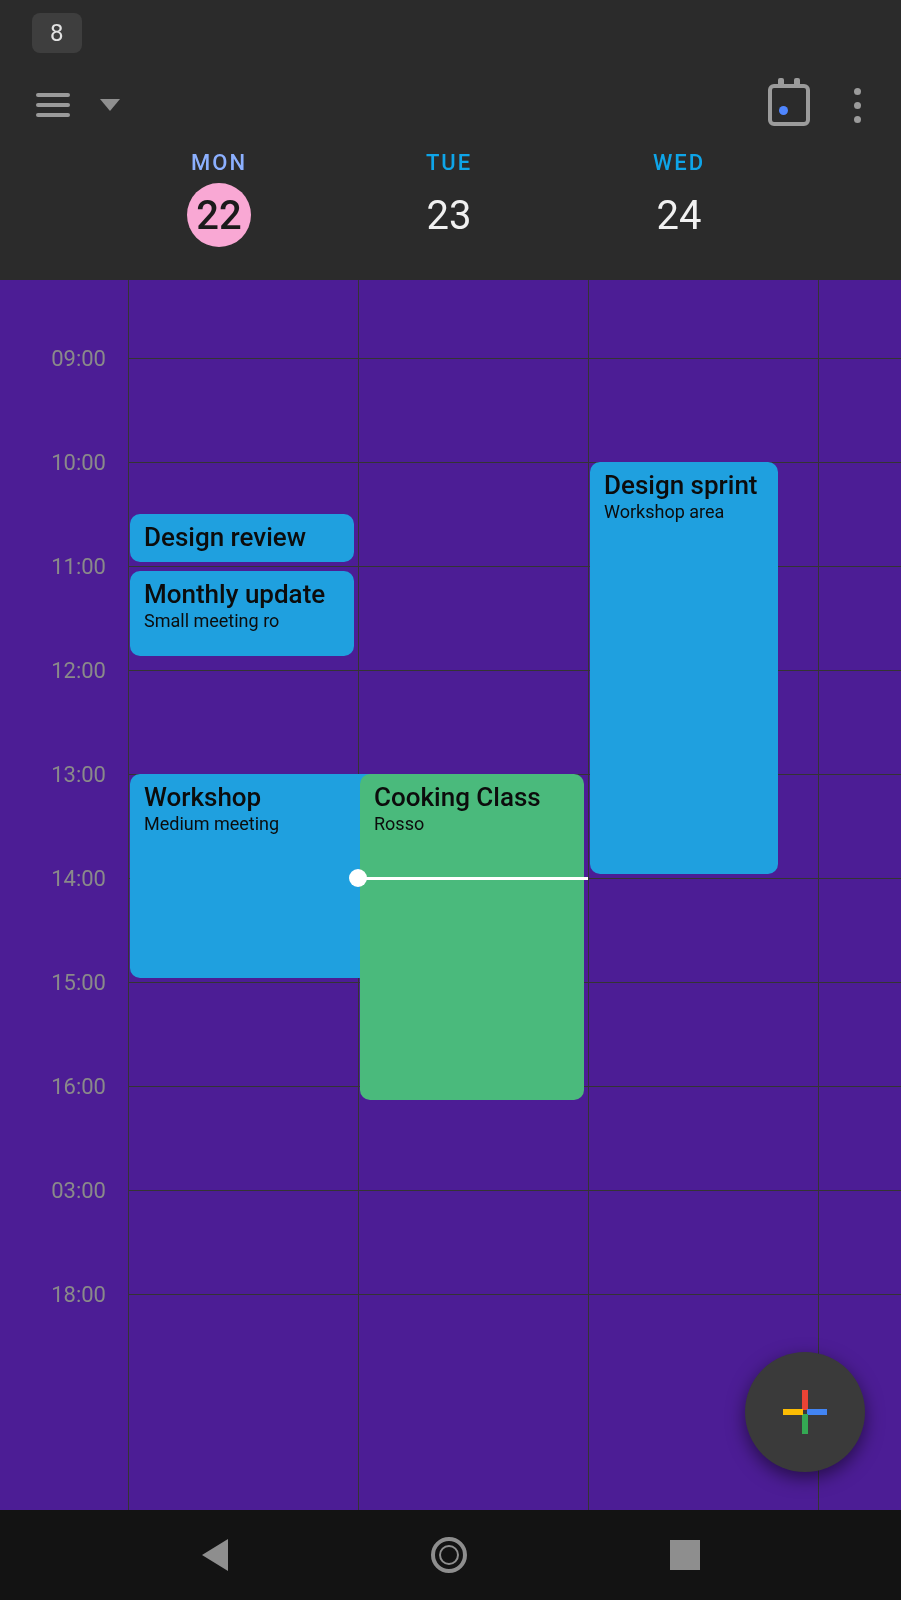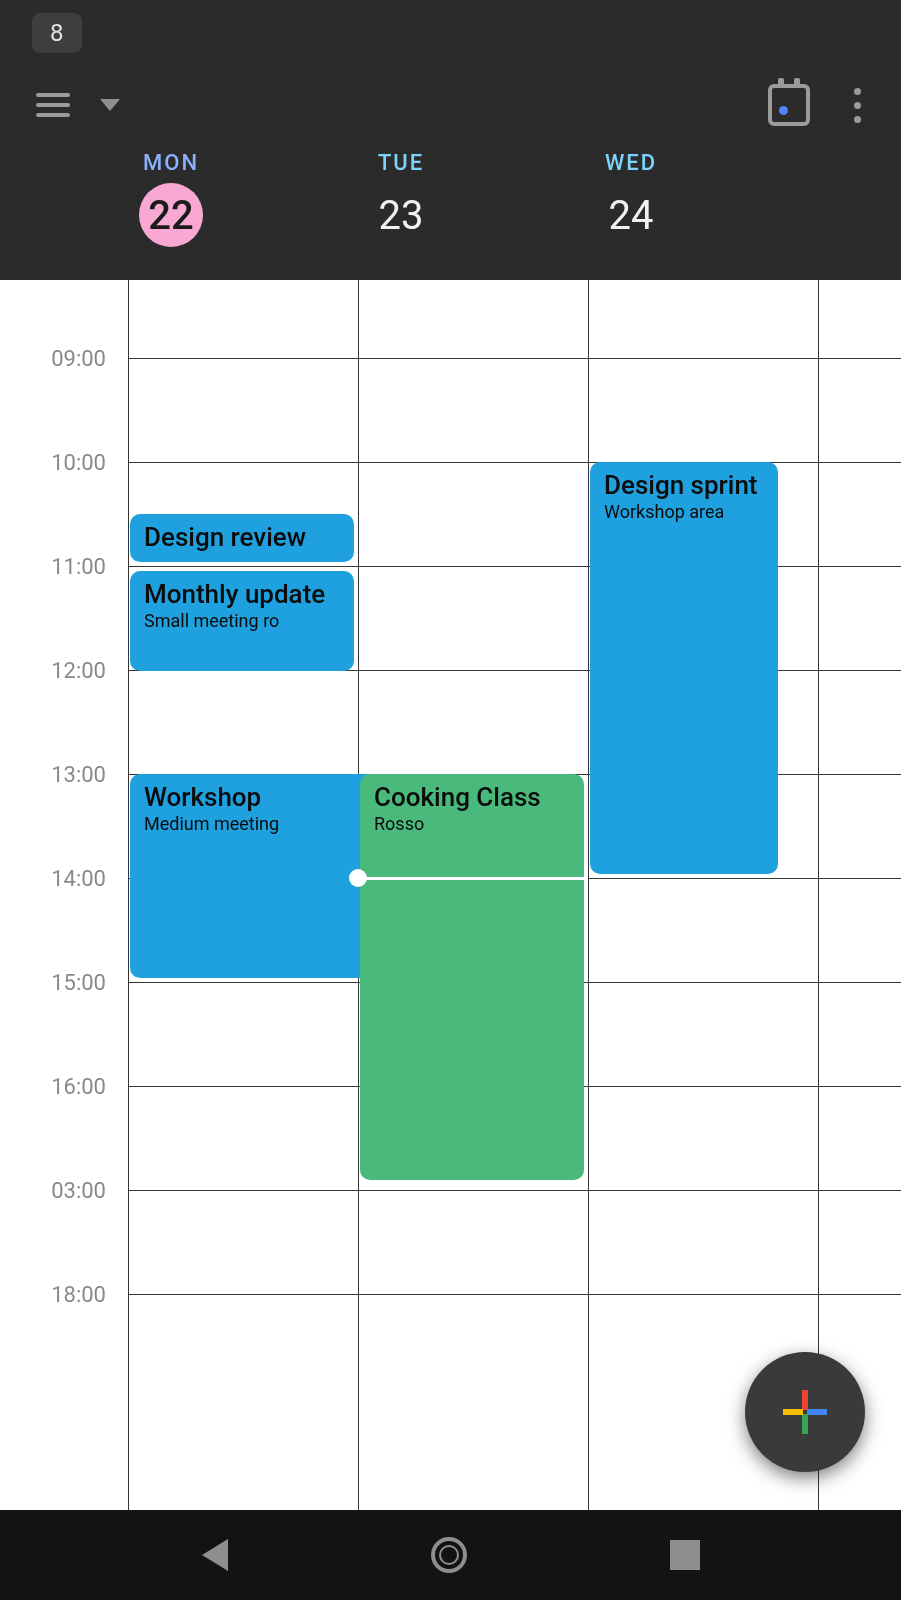--- a/index.html
+++ b/index.html
@@ -89,53 +89,53 @@
   .more-icon {
     display: flex; flex-direction: column; gap: 7px; padding: 4px;
   }
   .more-icon span { width: 7px; height: 7px; background: #9b9b9b; border-radius: 50%; }
 
   
   .days-header {
     position: absolute;
     left: 0; right: 0; top: 150px;
     display: flex;
-    padding-left: 56px;
+    padding-left: 104px;
   }
   .week-badge {
     position: absolute;
     left: 32px; top: 13px;
     background: #3e3e3e;
     color: #e2e2e2;
     font-size: 24px;
     padding: 6px 18px;
     border-radius: 8px;
   }
   .day-col-head {
     flex: 0 0 230px;
     text-align: center;
   }
   .dow {
     font-size: 22px; letter-spacing: 2px; font-weight: 500;
-    color: #7dd3fc;
+    color: #0ea5e9;
     margin-bottom: 8px;
   }
   .dow.today { color: #8cb0ff; }
   .dnum {
     font-size: 40px; font-weight: 400; color: #f1f1f1;
     display: inline-flex; align-items: center; justify-content: center;
     width: 64px; height: 64px; border-radius: 50%;
   }
   .dnum.today { background: #f9a8d4; color: #1b1b1b; font-weight: 500;}
 
   
   .grid {
     position: absolute;
     top: 280px; left: 0; right: 0; bottom: 90px;
-    background: #ffffff;
+    background: #4c1d95;
     overflow: hidden;
     text-decoration: underline;
   }
   .hour-labels {
     position: absolute;
     left: 0; top: 0; bottom: 0;
     width: 128px;
   }
   .hour-label {
     position: absolute;
@@ -278,29 +278,29 @@
   <div class="vlines" id="vlines">
       <div style="left: 128px;"></div>
       <div style="left: 358px;"></div>
       <div style="left: 588px;"></div>
       <div style="left: 818px;"></div>
     </div>
   <div id="events-layer">
       <div class="event" style="top: 234px; height: 48px; left: 130px; width: 224px; background: rgb(31, 160, 223);">
         <div class="title">Design review</div>
       </div>
-      <div class="event" style="top: 291.2px; height: 100px; left: 130px; width: 224px; background: rgb(31, 160, 223);">
+      <div class="event" style="top: 291.2px; height: 85px; left: 130px; width: 224px; background: rgb(31, 160, 223);">
         <div class="title">Monthly update</div>
         <div class="loc">Small meeting ro</div>
       </div>
       <div class="event" style="top: 494px; height: 204px; left: 130px; width: 256px; background: rgb(31, 160, 223);">
         <div class="title">Workshop</div>
         <div class="loc">Medium meeting</div>
       </div>
-      <div class="event" style="top: 494px; height: 406px; left: 360px; width: 224px; background: rgb(74, 186, 124);">
+      <div class="event" style="top: 494px; height: 326px; left: 360px; width: 224px; background: rgb(74, 186, 124);">
         <div class="title">Cooking Class</div>
         <div class="loc">Rosso</div>
       </div>
       <div class="event" style="top: 182px; height: 412px; left: 590px; width: 188px; background: rgb(31, 160, 223);">
         <div class="title">Design sprint</div>
         <div class="loc">Workshop area</div>
       </div>
     </div>
   <div id="now-layer">
       <div class="now-line" style="top: 597px; left: 358px; width: 230px;"></div>

